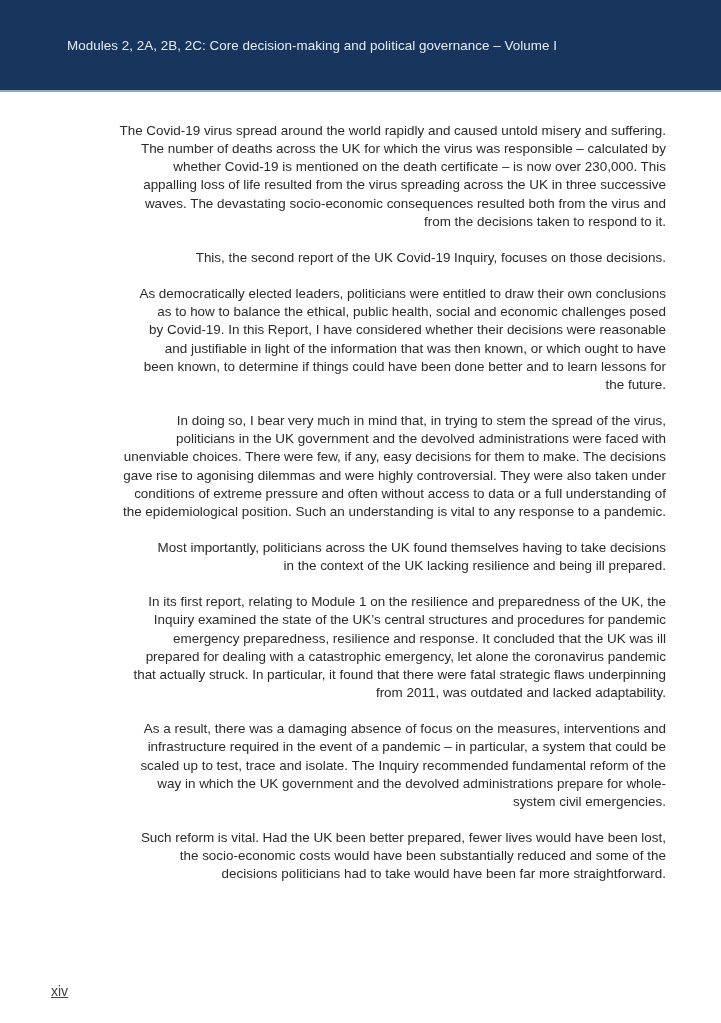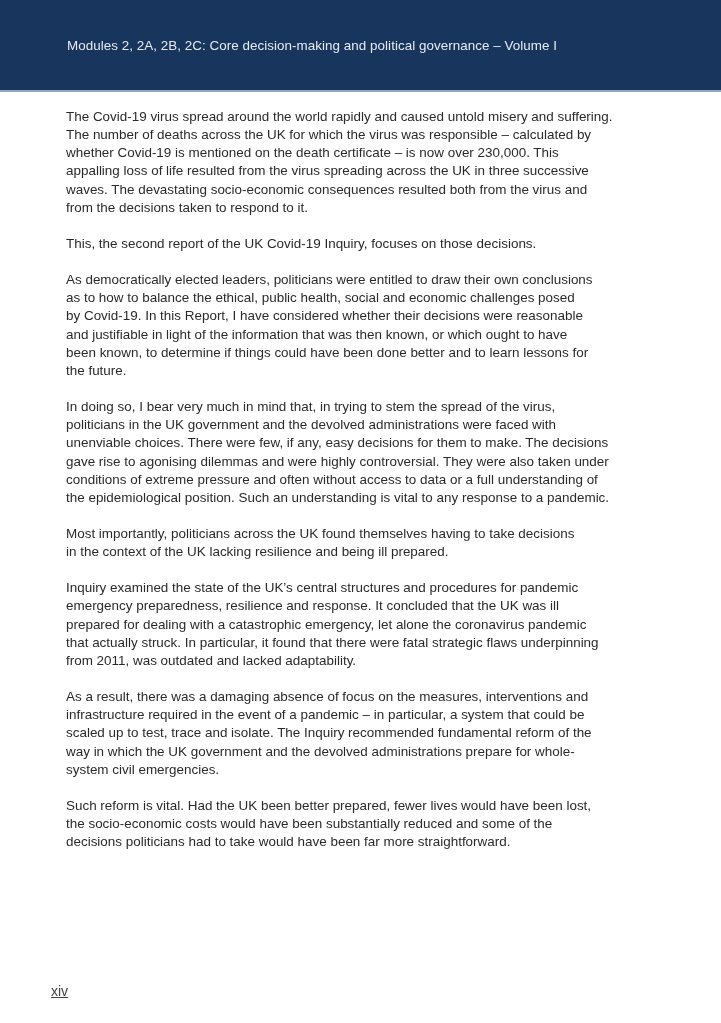--- a/index.html
+++ b/index.html
@@ -29,22 +29,23 @@
       left: 67px;
       top: 38px;
       font-size: 13.4px;
       color: #e6ebf2;
       letter-spacing: 0.05px;
       white-space: nowrap;
     }
     .body-text {
       position: absolute;
       left: 66px;
-      top: 108px;
+      top: 122px;
       width: 600px;
+      text-align: right;
     }
     .para {
       margin: 0 0 18px 0;
       font-size: 13.45px;
       line-height: 18.15px;
       color: #2a2a2a;
     }
     .line {
       display: block;
       white-space: nowrap;
@@ -91,20 +92,21 @@
     <span class="line">unenviable choices. There were few, if any, easy decisions for them to make. The decisions</span>
     <span class="line">gave rise to agonising dilemmas and were highly controversial. They were also taken under</span>
     <span class="line">conditions of extreme pressure and often without access to data or a full understanding of</span>
     <span class="line">the epidemiological position. Such an understanding is vital to any response to a pandemic.</span>
   </p>
   <p class="para">
     <span class="line">Most importantly, politicians across the UK found themselves having to take decisions</span>
     <span class="line">in the context of the UK lacking resilience and being ill prepared.</span>
   </p>
   <p class="para">
+    <span class="line">In its first report, relating to Module 1 on the resilience and preparedness of the UK, the</span>
     <span class="line">Inquiry examined the state of the UK’s central structures and procedures for pandemic</span>
     <span class="line">emergency preparedness, resilience and response. It concluded that the UK was ill</span>
     <span class="line">prepared for dealing with a catastrophic emergency, let alone the coronavirus pandemic</span>
     <span class="line">that actually struck. In particular, it found that there were fatal strategic flaws underpinning</span>
     <span class="line">from 2011, was outdated and lacked adaptability.</span>
   </p>
   <p class="para">
     <span class="line">As a result, there was a damaging absence of focus on the measures, interventions and</span>
     <span class="line">infrastructure required in the event of a pandemic – in particular, a system that could be</span>
     <span class="line">scaled up to test, trace and isolate. The Inquiry recommended fundamental reform of the</span>

